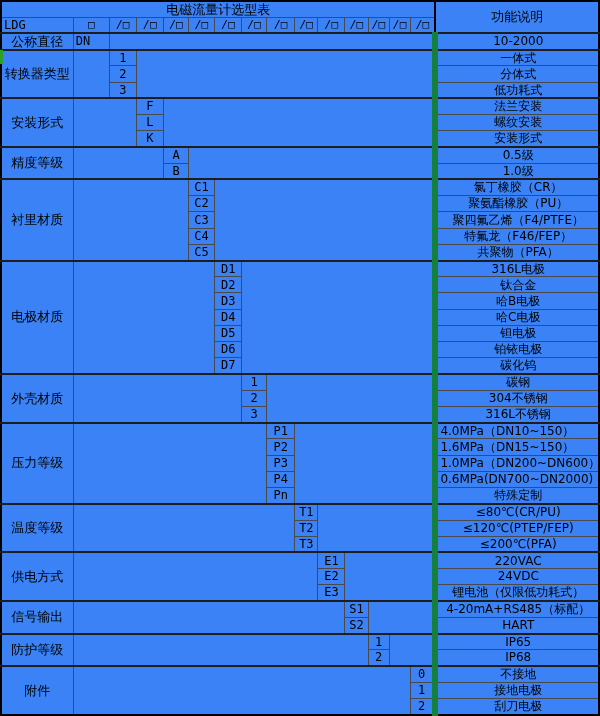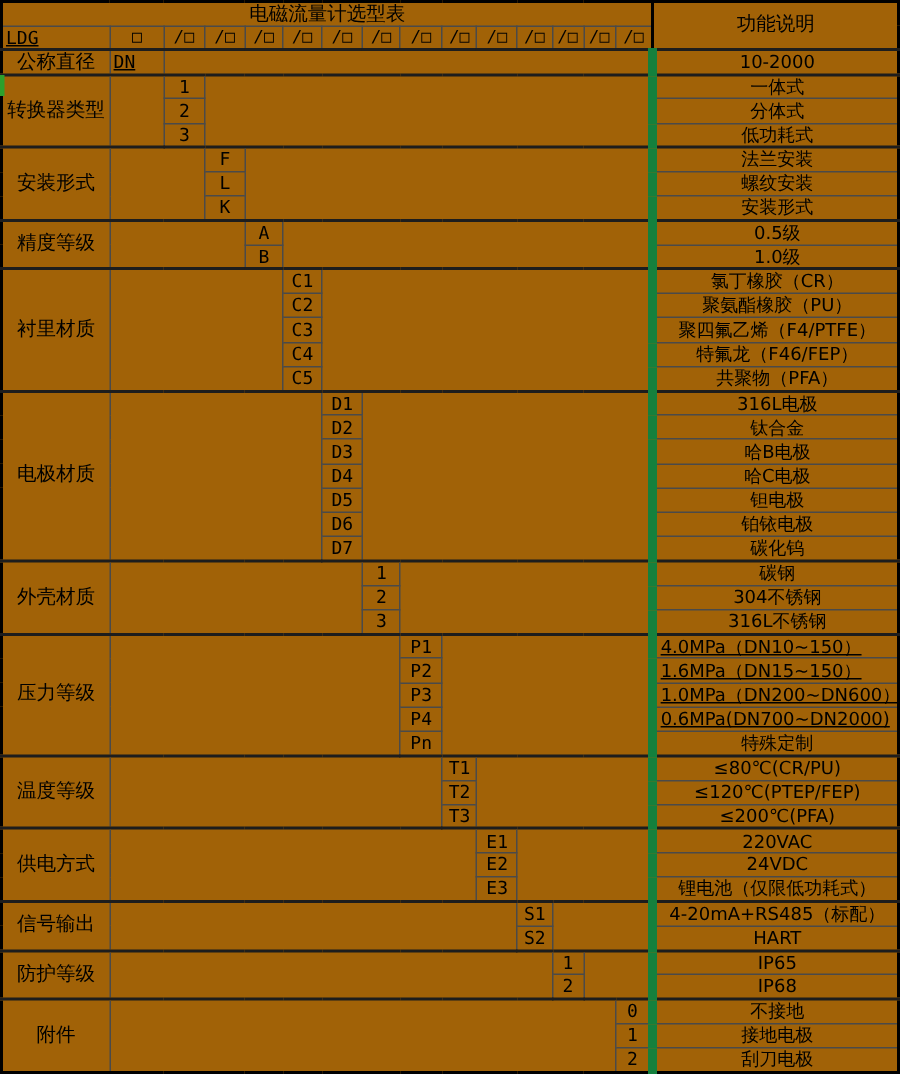--- a/index.html
+++ b/index.html
@@ -1,17 +1,17 @@
 <!DOCTYPE html>
 <html><head>
 <meta charset="utf-8">
 <style>
   html,body{margin:0;padding:0;background:#fff;}
   .page{
-    width:600px;height:716px;position:relative;background:#a16207;overflow:hidden;
+    width:600px;height:716px;position:relative;background:#3b82f6;overflow:hidden;
     font-family:"DejaVu Sans","Liberation Sans",sans-serif;
   }
   table.sel{
     width:600px;height:716px;border-collapse:collapse;table-layout:fixed;
     border:2px solid #000;
   }
   td{
     border:1px solid #4a4a4a;
     padding:0 1px;
     font-size:12px;
@@ -22,21 +22,21 @@
     overflow:hidden;
     white-space:nowrap;
   }
   tr{height:16px;}
   td.title-cell{font-size:13px;}
   td.desc-header{font-size:13px;border-left:2px solid #000;}
   td.cat{font-size:13px;}
   td.code{font-family:"DejaVu Sans Mono","Liberation Mono",monospace;font-size:12px;}
   td.box{font-family:"DejaVu Sans Mono","Liberation Mono",monospace;font-size:11px;font-style:italic;padding:0;}
   td.desc{font-size:12px;border-left:6px solid #15803d;}
-  td.left{text-align:left;padding-left:2px;text-decoration:underline;}
+  td.left{text-align:left;padding-left:2px;}
   td.sec-top{border-top:2px solid #1d1d1d;}
   .stray-marker{position:absolute;left:0;top:50px;width:3px;height:14px;}
 </style>
 </head>
 <body>
 
 <div class="page">
   <table class="sel">
     <colgroup>
         <col style="width: 72px;">

